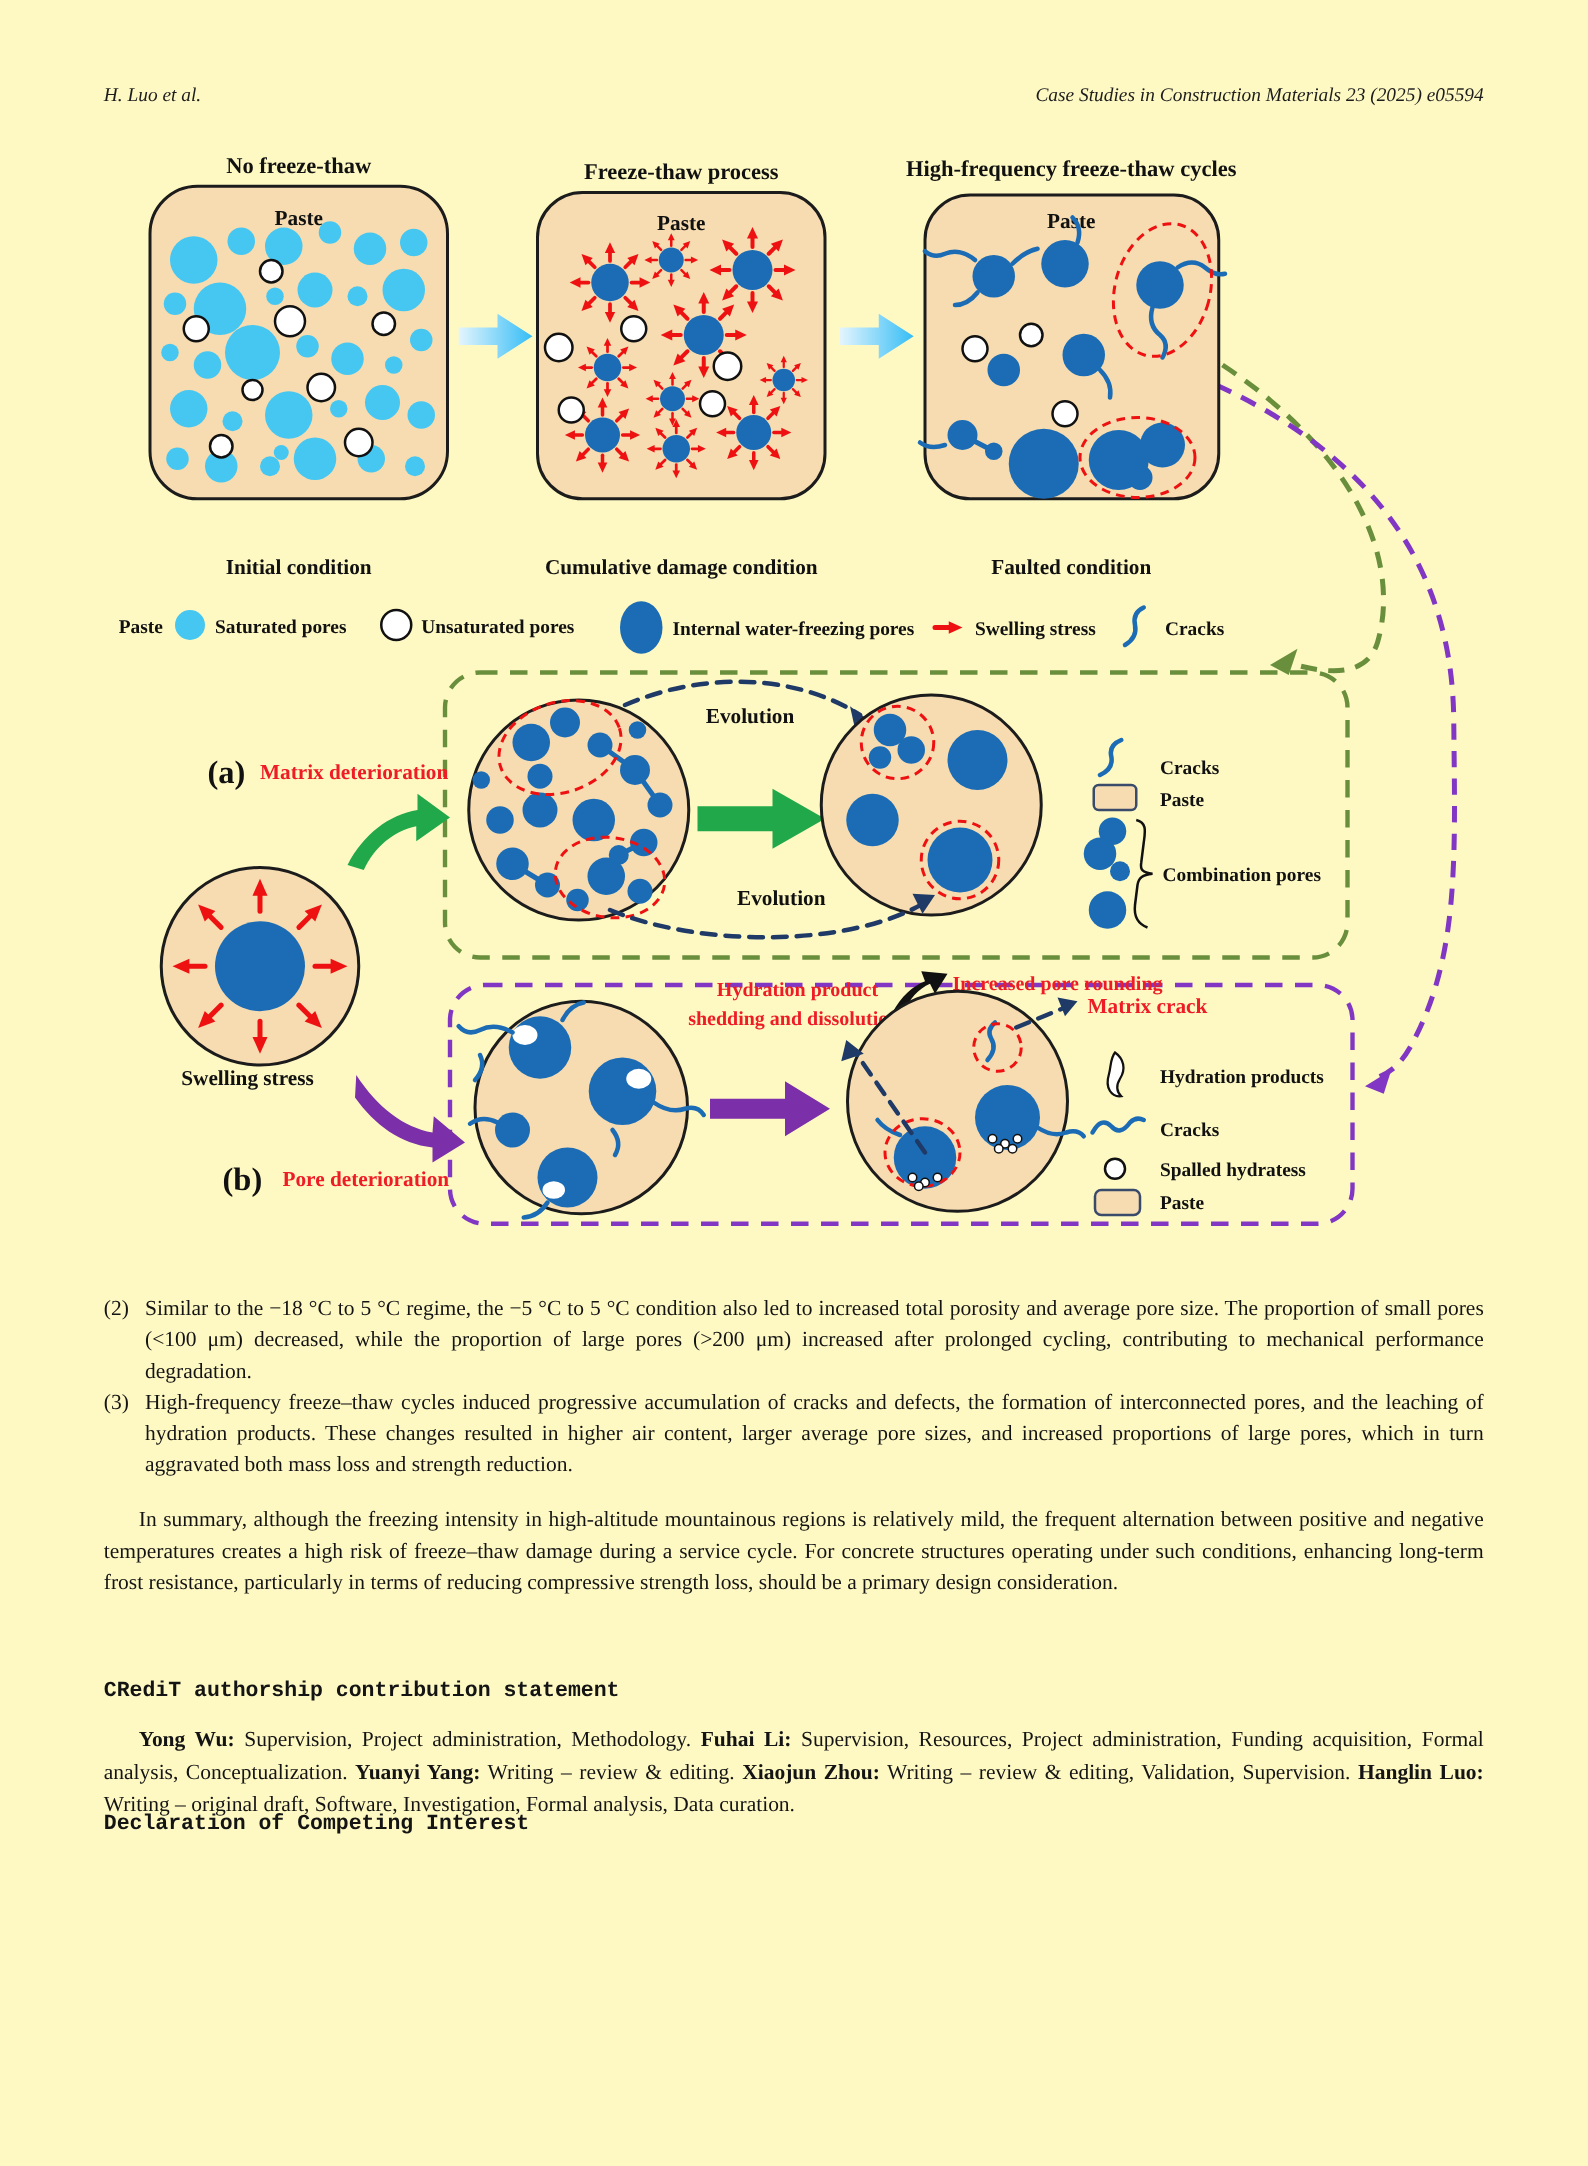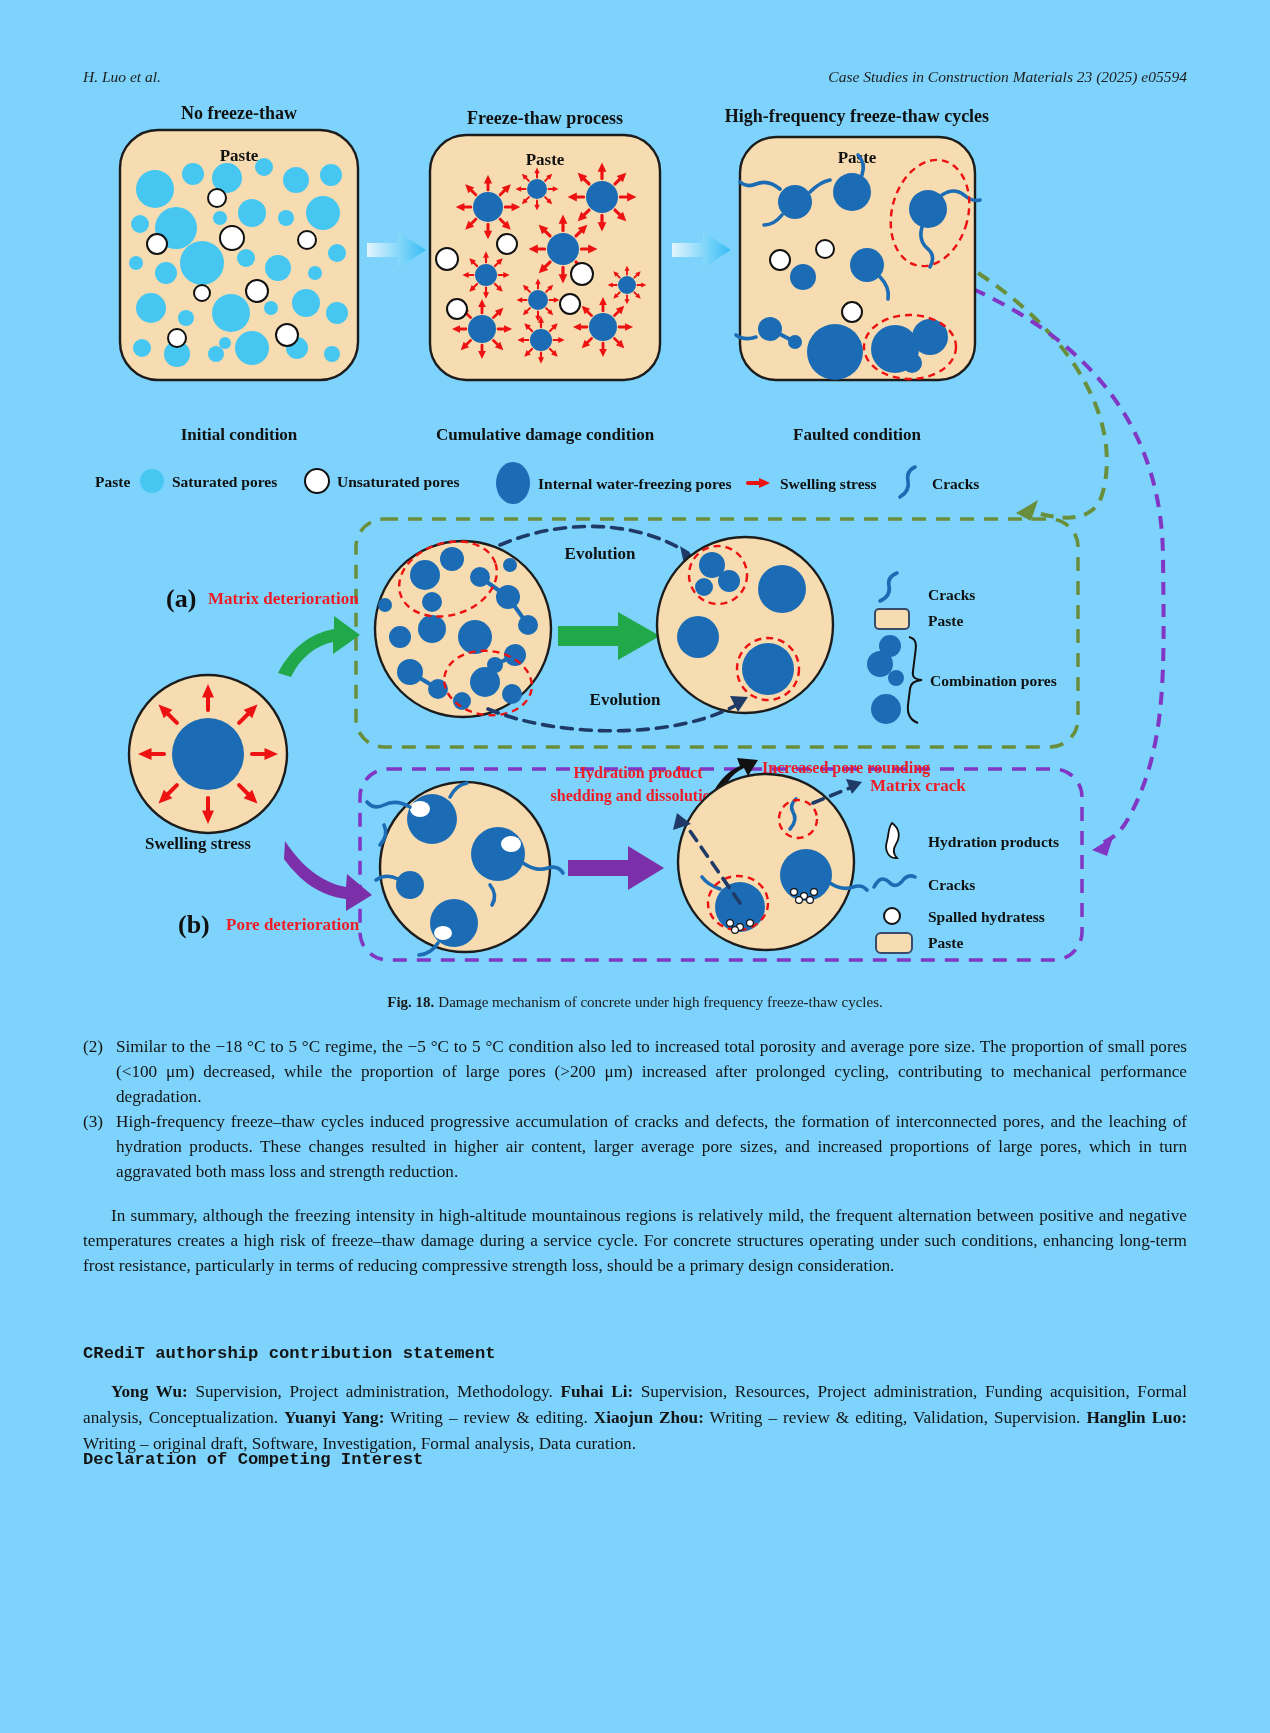--- a/index.html
+++ b/index.html
@@ -1,20 +1,20 @@
 <!DOCTYPE html>
 <html><head>
 <meta charset="utf-8">
 <style>
   html,body{margin:0;padding:0;background:#e9e9e9;}
-  .page{position:relative;width:1270px;height:1733px;background:#7dd3fc;margin:0 auto;
+  .page{position:relative;width:1270px;height:1733px;background:#fef9c3;margin:0 auto;
         font-family:"Liberation Serif",serif;color:#141414;overflow:hidden;}
   .hdr{position:absolute;top:68px;left:83px;width:1104px;display:flex;
        justify-content:space-between;font-style:italic;font-size:15.5px;color:#1d1d1d;}
-  .fig{position:absolute;left:80px;top:97px;width:1110px;height:880px;}
+  .fig{position:absolute;left:80px;top:116px;width:1110px;height:880px;}
   .figcap{position:absolute;top:994px;left:0;width:100%;text-align:center;font-size:15px;color:#1a1a1a;}
   .figcap b{padding-right:4px;}
   .para{position:absolute;left:83px;width:1104px;text-align:justify;
         font-size:17.2px;line-height:25px;}
   .li{padding-left:33px;box-sizing:border-box;position:absolute;left:83px;width:1104px;
       text-align:justify;font-size:17.2px;line-height:25px;}
   .li .num{position:absolute;left:0;top:0;}
   .h2{position:absolute;left:83px;font-size:17.2px;font-weight:bold;font-family:Liberation Mono, monospace;}
   .indent{text-indent:28px;}
   .pagenum{position:absolute;top:1629px;left:0;width:100%;text-align:center;font-size:15.5px;}
@@ -371,23 +371,20 @@
       <path class="ck" stroke-width="4" d="M 794,790 q 7 -13 15 -5 q 7 8 15 -3 q 5 -5 11 -2"></path>
       <text class="ft2" x="848" y="793">Cracks</text>
       <circle class="wc" cx="812" cy="819" r="8" stroke-width="2.2"></circle>
       <text class="ft2" x="848" y="825">Spalled hydratess</text>
       <rect class="tansw" x="796" y="836" width="36" height="20" rx="5"></rect>
       <text class="ft2" x="848" y="851">Paste</text>
     </g>
   </svg>
   </div>
 
-  <div class="figcap">
-    <b>Fig. 18.</b><span>Damage mechanism of concrete under high frequency freeze-thaw cycles.</span>
-  </div>
 
   <div class="li" style="top:1034px;">
     <span class="num">(2)</span>
     <span>Similar to the −18 °C to 5 °C regime, the −5 °C to 5 °C condition also led to increased total porosity and average pore size. The proportion of small pores (&lt;100 μm) decreased, while the proportion of large pores (&gt;200 μm) increased after prolonged cycling, contributing to mechanical performance degradation.</span>
   </div>
   <div class="li" style="top:1109px;">
     <span class="num">(3)</span>
     <span>High-frequency freeze–thaw cycles induced progressive accumulation of cracks and defects, the formation of interconnected pores, and the leaching of hydration products. These changes resulted in higher air content, larger average pore sizes, and increased proportions of large pores, which in turn aggravated both mass loss and strength reduction.</span>
   </div>
 

